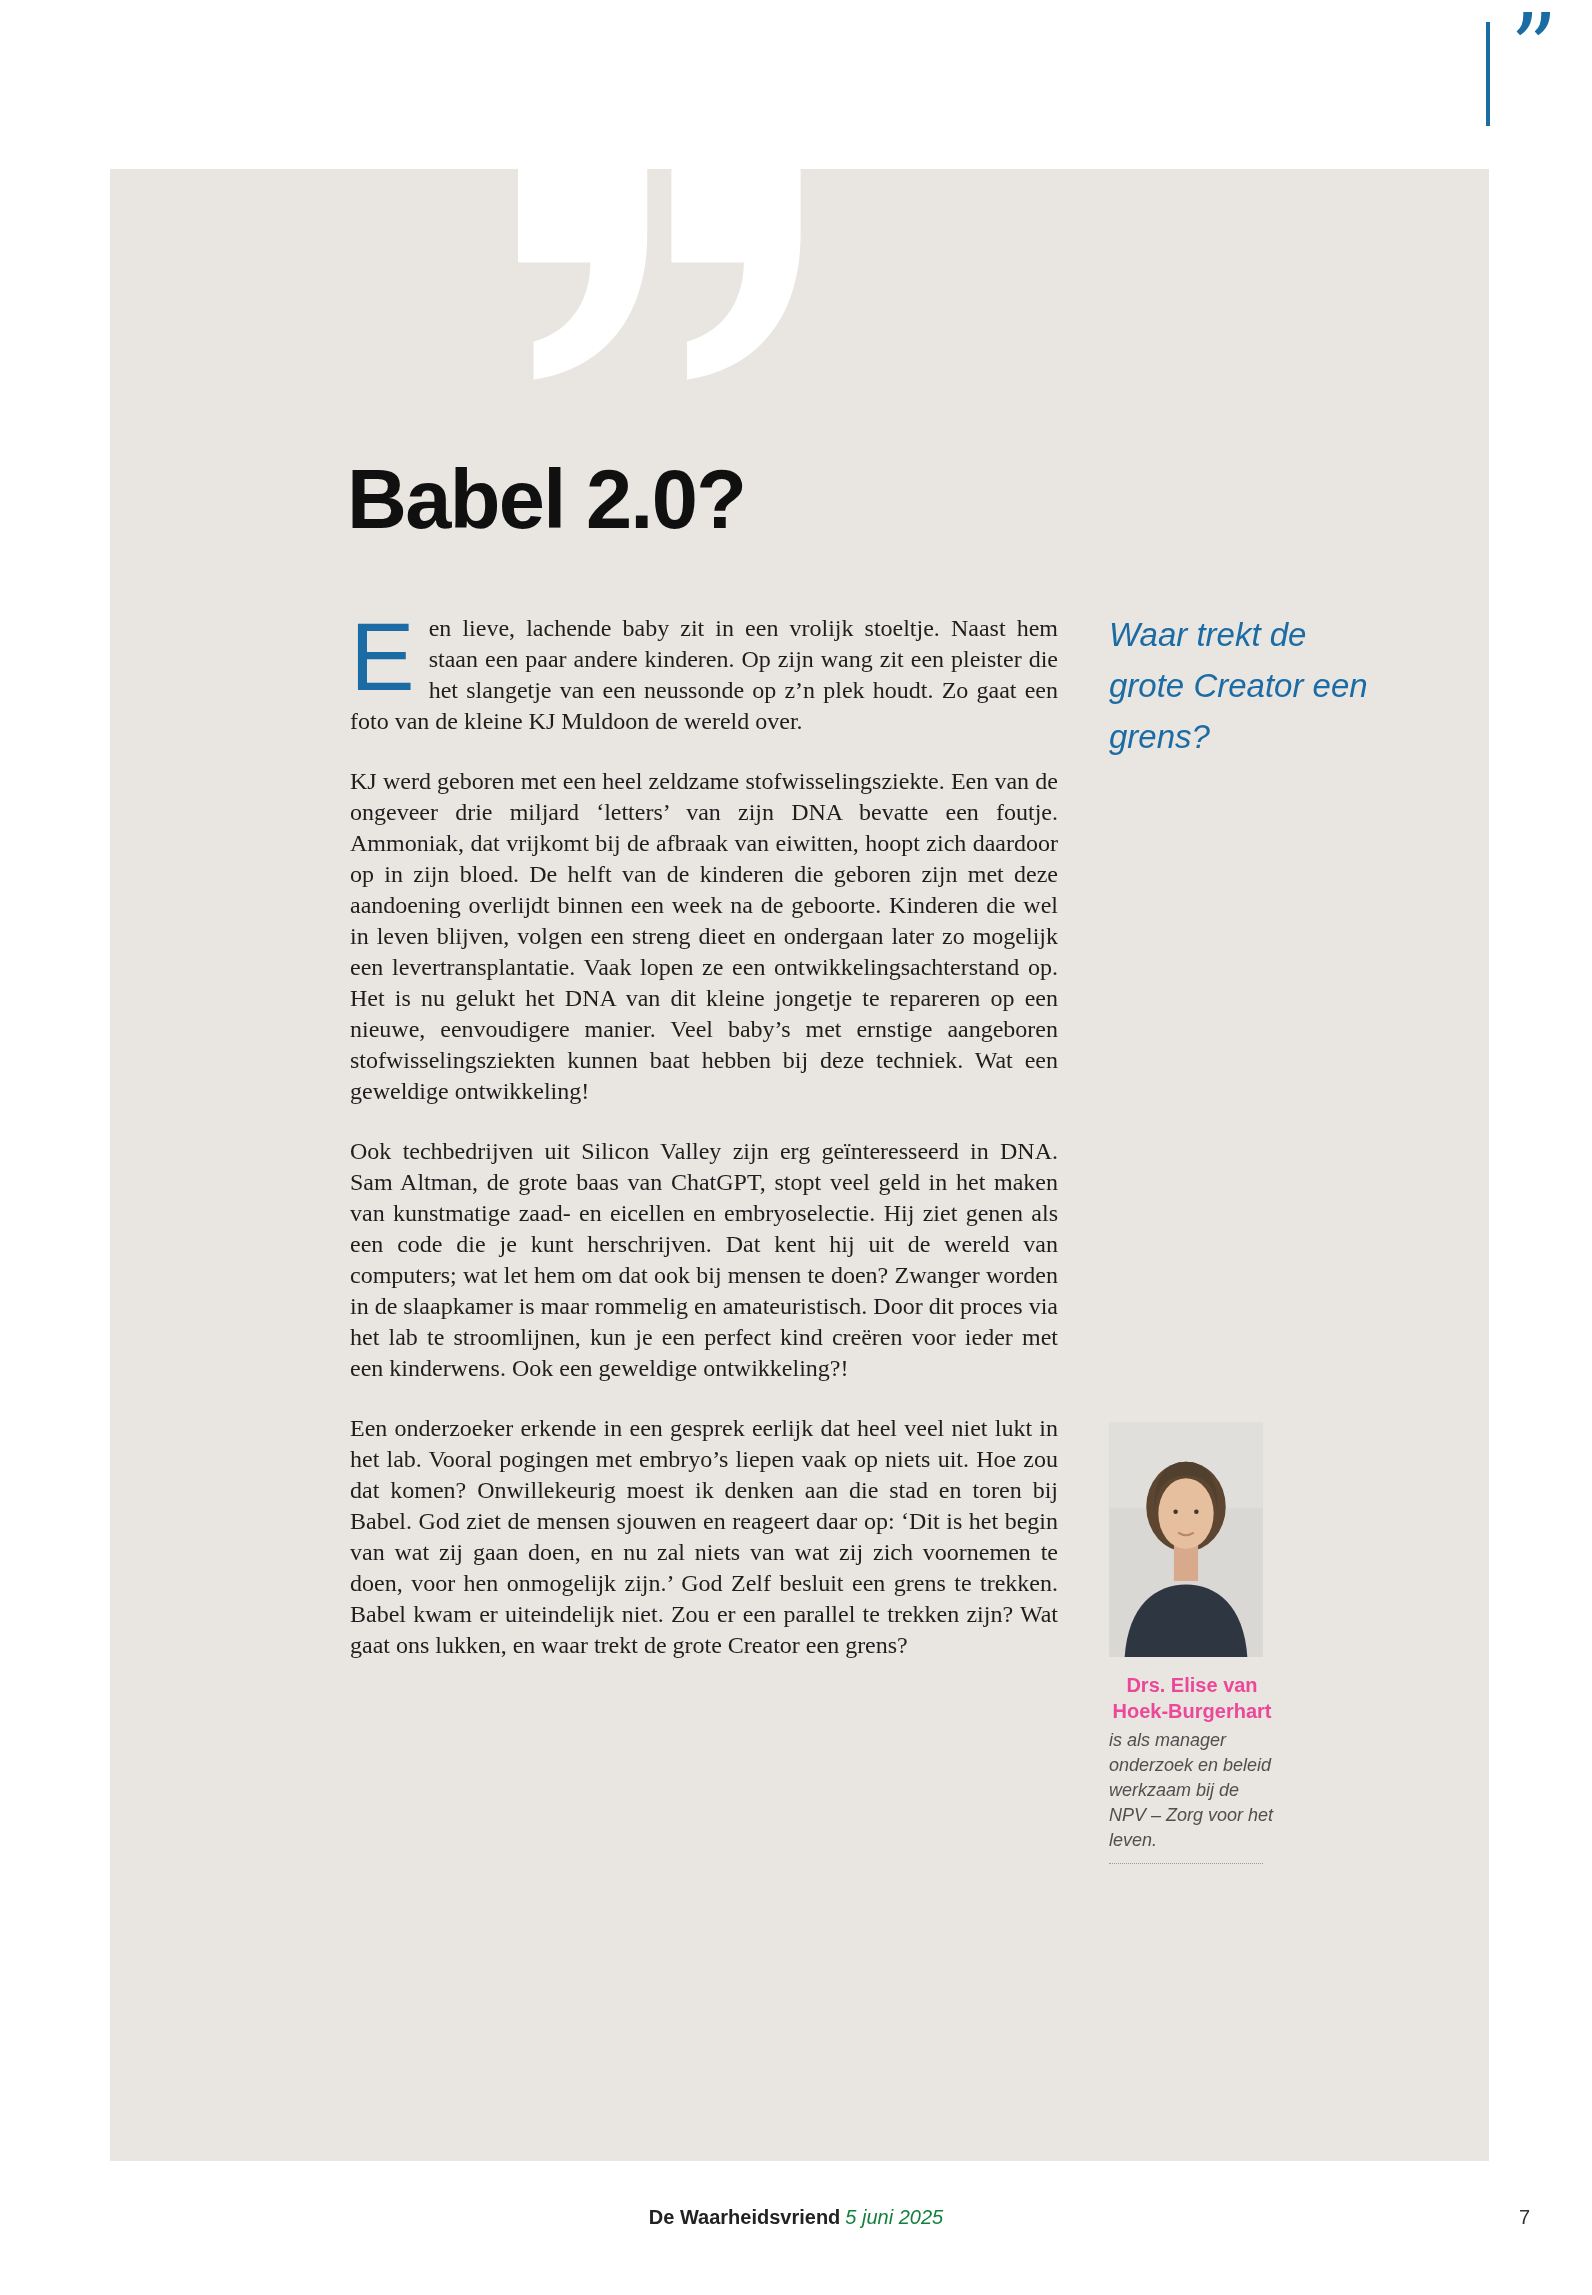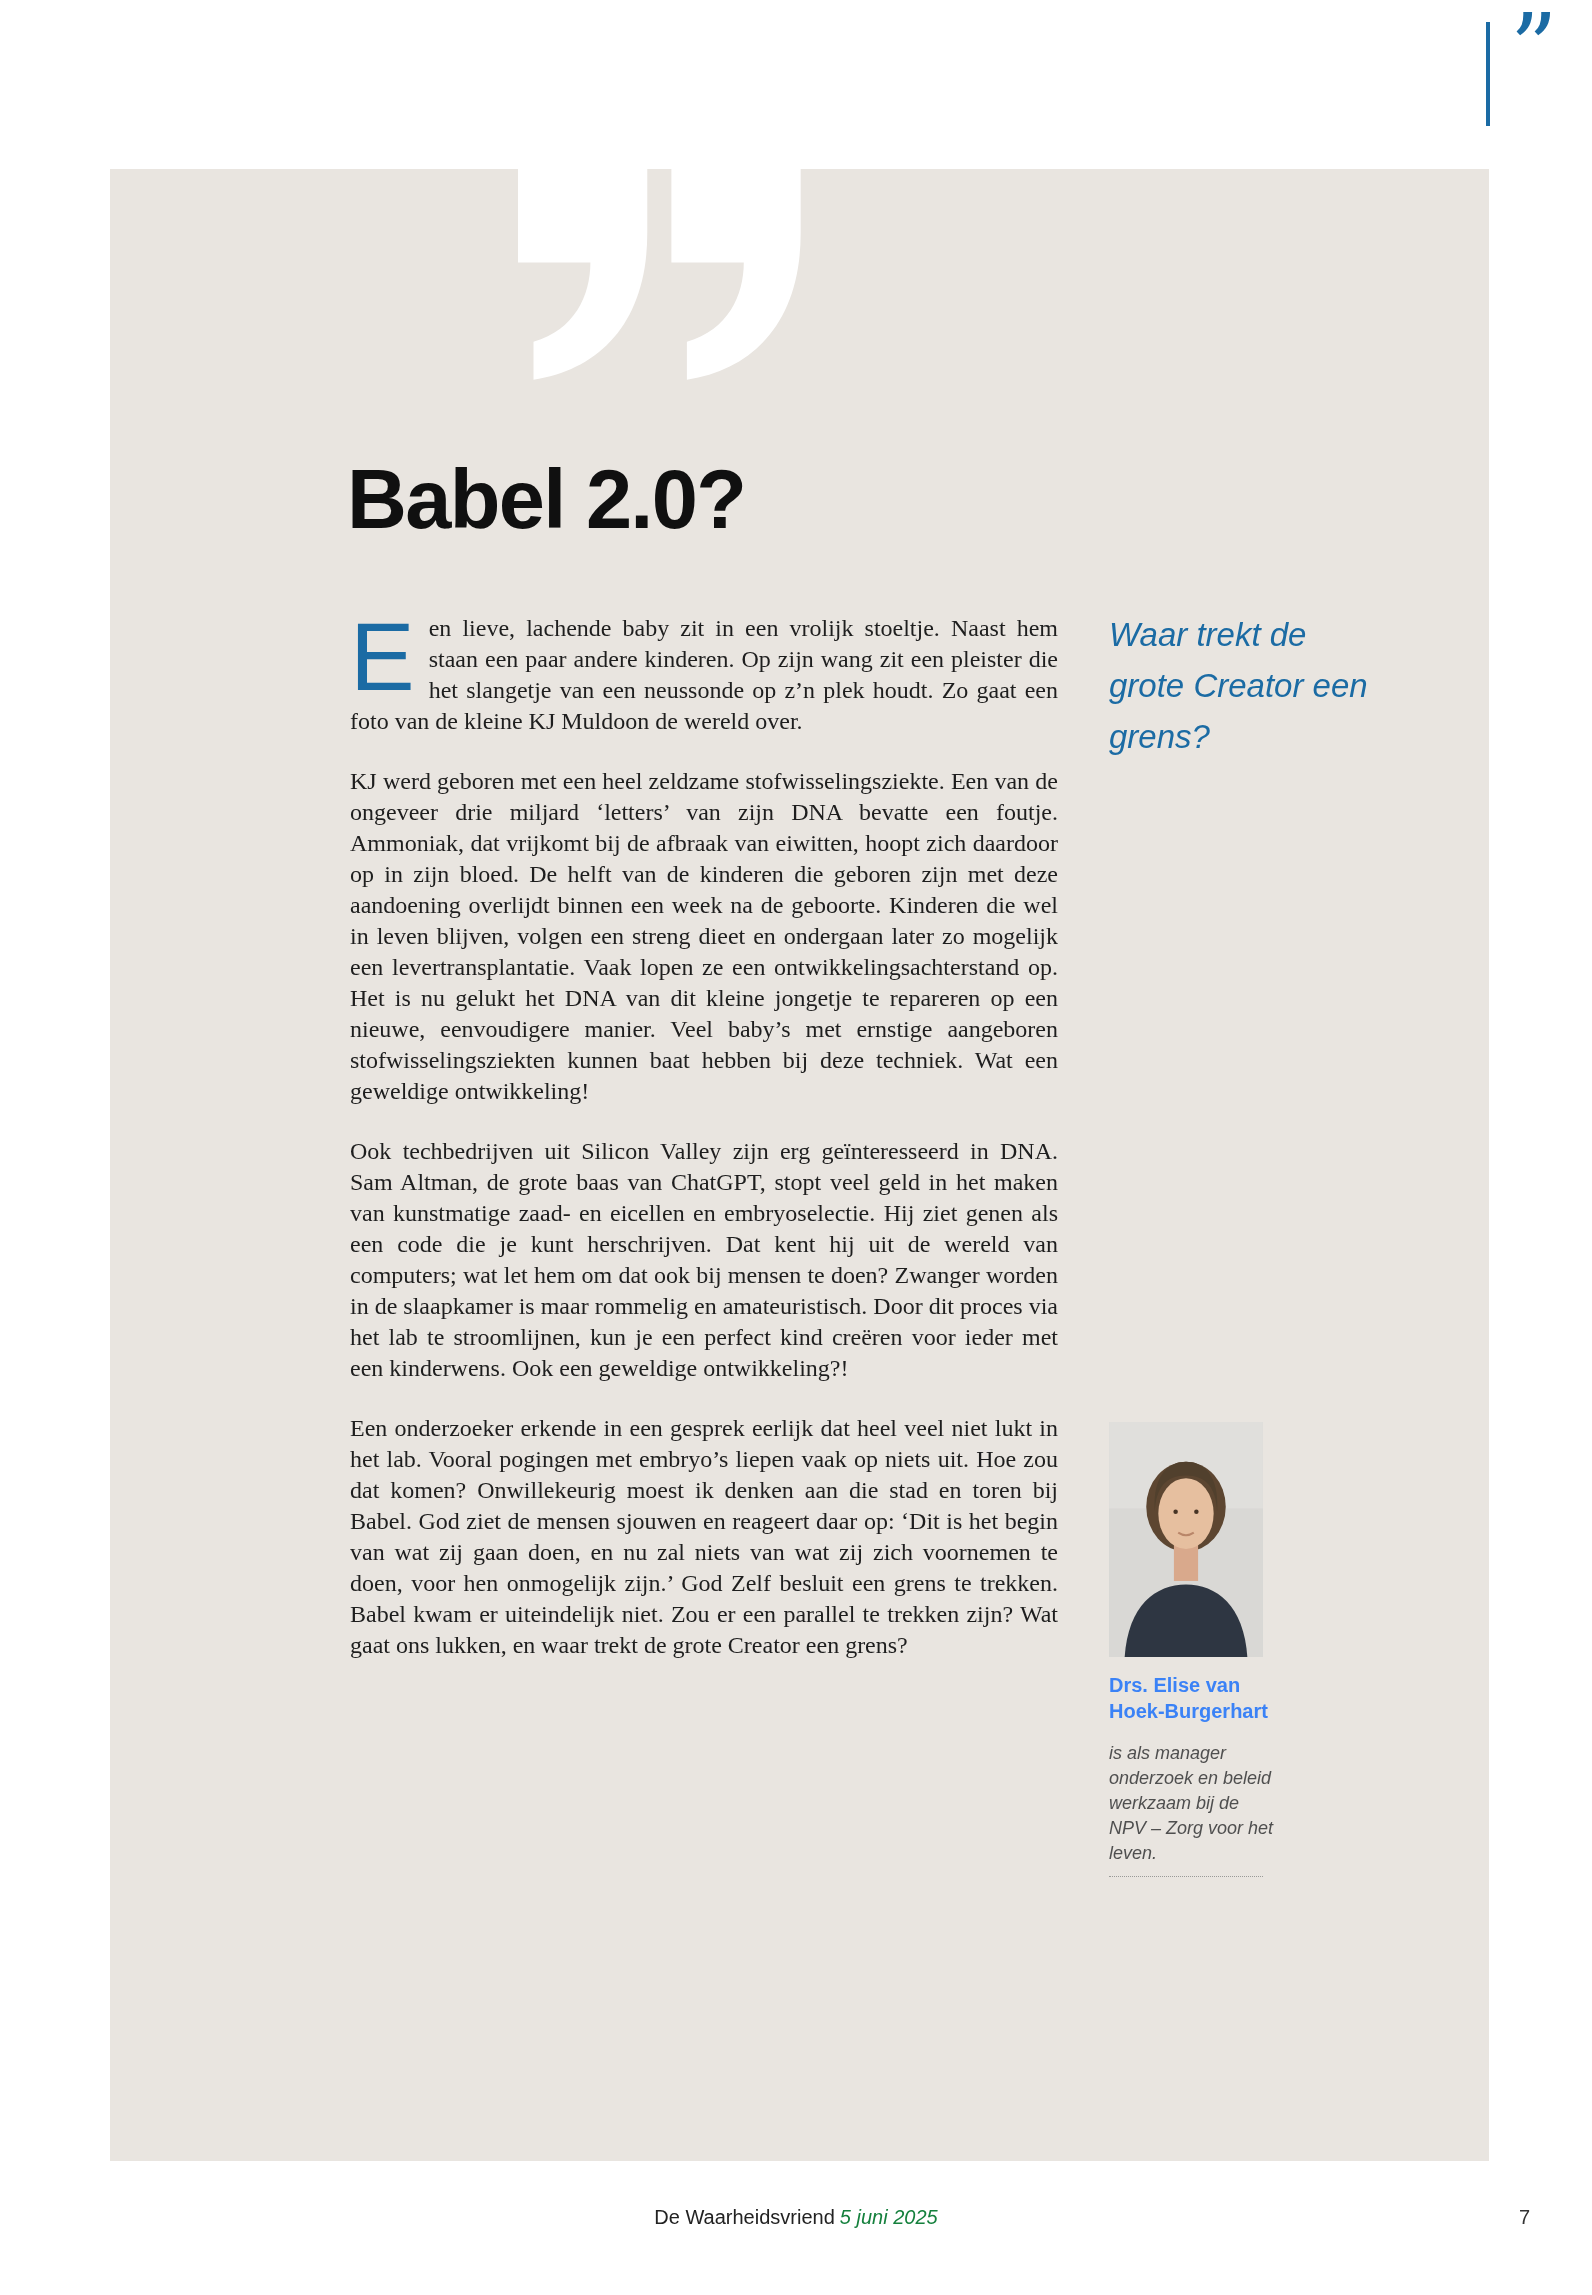--- a/index.html
+++ b/index.html
@@ -83,38 +83,39 @@
   
   .author-photo{
     position:absolute;left:1109px;top:1422px;width:154px;height:235px;
     overflow:hidden;background:#d9d8d5;
   }
   .author-caption{
     position:absolute;left:1109px;top:1672px;width:166px;
     font-family:"Liberation Sans", sans-serif;
   }
   .author-name{
-    font-weight:700;font-size:20px;line-height:26px;color:#3b82f6;
-    margin-bottom:17px;
+    font-weight:700;font-size:20px;line-height:26px;color:#ec4899;
+    margin-bottom:4px;
+    text-align:center;
   }
   .author-bio{
     font-style:italic;font-size:18px;line-height:25px;color:#4f4f4f;
   }
   .caption-rule{
     margin-top:10.4px;border-top:1.7px dotted #9a9a98;width:154px;height:0;
   }
 
   
   .footer-center{
     position:absolute;left:0;top:2206px;width:100%;
     text-align:center;
     font-family:"Liberation Sans", sans-serif;
     font-size:20px;color:#222;
   }
-  .footer-mag{font-weight:400;}
+  .footer-mag{font-weight:700;}
   .footer-date{font-style:italic;font-weight:400;color:#15803d;margin-left:5px;}
   .page-num{
     position:absolute;right:62px;top:2206px;
     font-family:"Liberation Sans", sans-serif;
     font-size:20px;color:#333;
   }
 </style>
 </head>
 <body>
 

